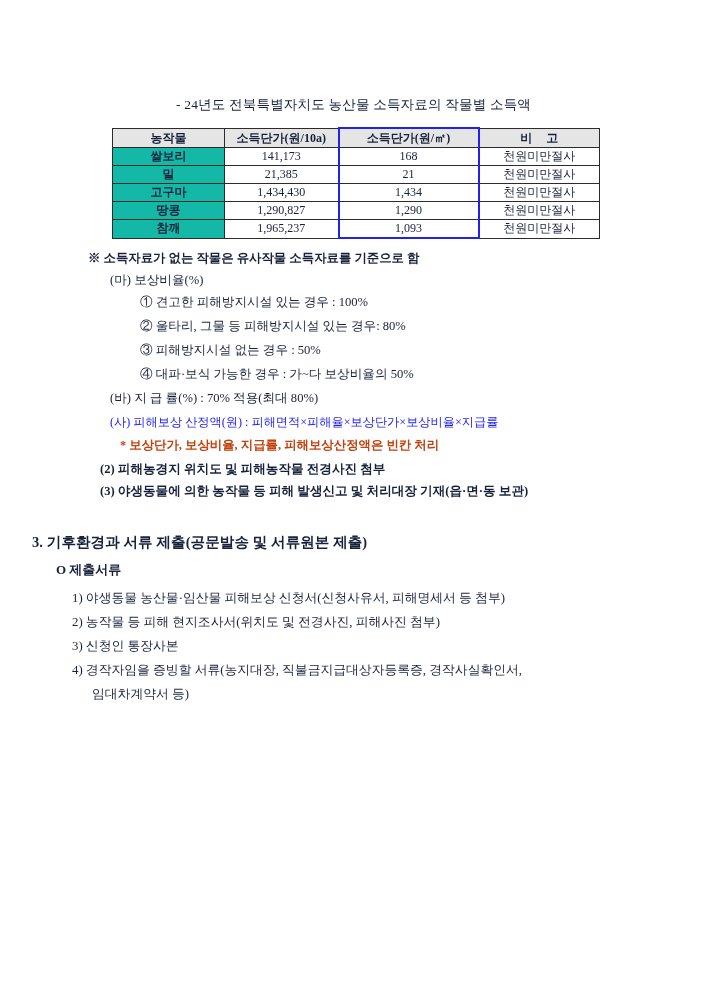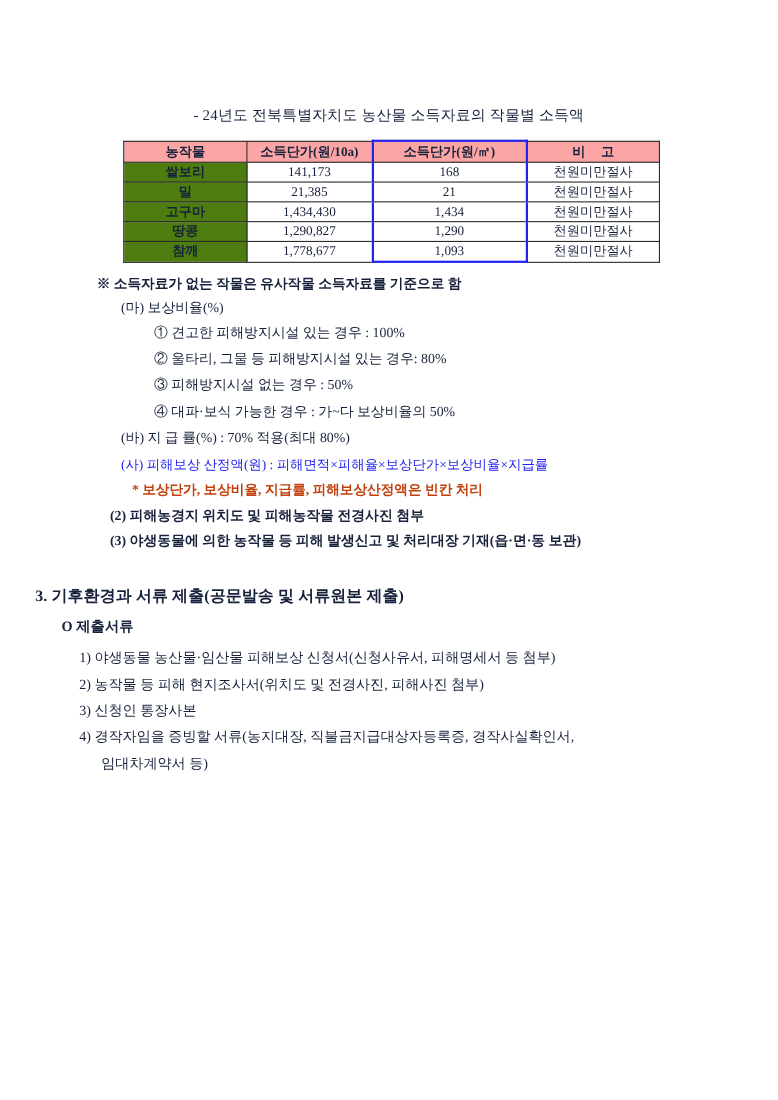--- a/index.html
+++ b/index.html
@@ -57,28 +57,28 @@
   .income-table td {
     border: 1px solid #2b2b2b;
     padding: 0;
     height: 17px;
     line-height: 17px;
     text-align: center;
     vertical-align: middle;
     font-weight: normal;
   }
   .income-table thead th {
-    background: #fca5a5;
+    background: #e5e5e5;
     font-weight: bold;
     font-size: 12px;
     height: 18px;
     line-height: 18px;
   }
   .income-table tbody td.crop-cell {
-    background: #4d7c0f;
+    background: #14b8a6;
     font-weight: bold;
   }
   .income-table th.note-head span.gap { display: inline-block; width: 14px; }
   
   .income-table .hl {
     border-left: 2px solid #2222ee;
     border-right: 2px solid #2222ee;
   }
   .income-table thead th.hl { border-top: 2px solid #2222ee; }
   .income-table tbody tr:last-child td.hl { border-bottom: 2px solid #2222ee; }
@@ -173,21 +173,21 @@
         <td>천원미만절사</td>
       </tr>
       <tr>
         <td class="crop-cell">땅콩</td>
         <td>1,290,827</td>
         <td class="hl">1,290</td>
         <td>천원미만절사</td>
       </tr>
       <tr>
         <td class="crop-cell">참깨</td>
-        <td>1,778,677</td>
+        <td>1,965,237</td>
         <td class="hl">1,093</td>
         <td>천원미만절사</td>
       </tr>
     </tbody>
   </table>
 
   <div class="txt note-star">※ 소득자료가 없는 작물은 유사작물 소득자료를 기준으로 함</div>
 
   <div class="txt lvl-ma">(마) 보상비율(%)</div>
 

